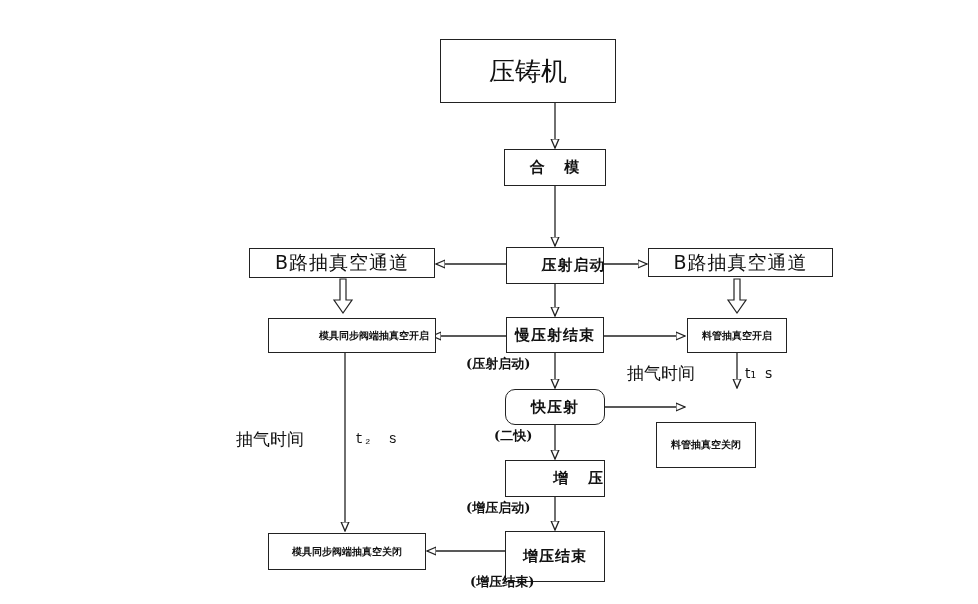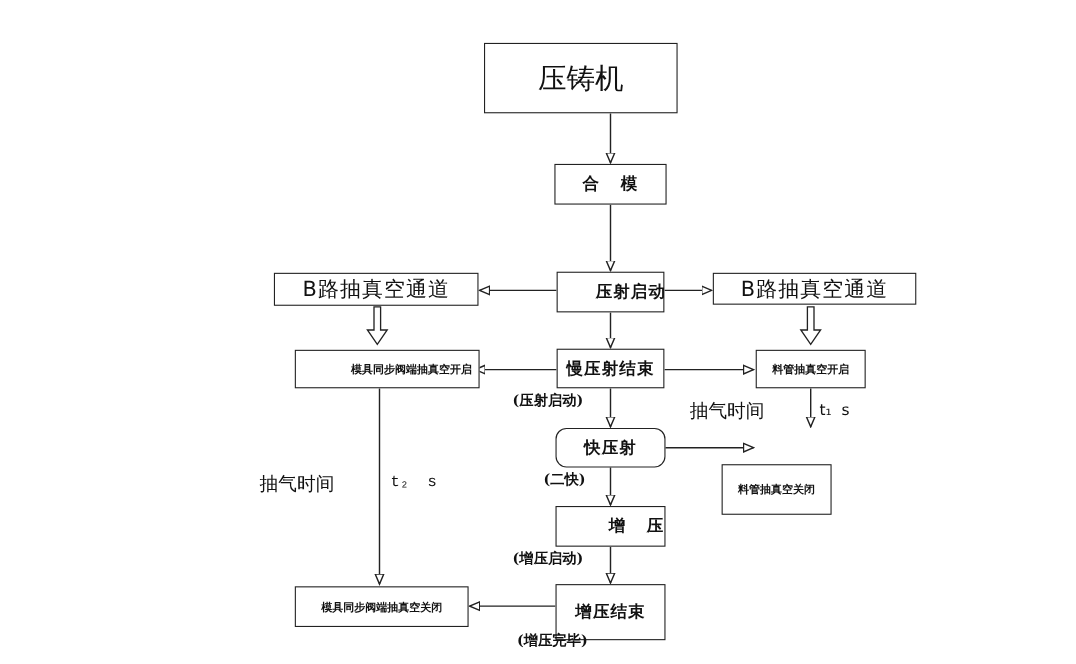--- a/index.html
+++ b/index.html
@@ -77,21 +77,21 @@
 <div class="lbl lbl-paren" style="left:494px;top:427px;">(二快)</div>
 
 <div class="box b-main" style="left:505px;top:460px;width:100px;height:37px;justify-content:flex-end;">
   <span style="white-space:pre;">增   压</span>
 </div>
 <div class="lbl lbl-paren" style="left:466px;top:499px;">(增压启动)</div>
 
 <div class="box b-main" style="left:505px;top:531px;width:100px;height:51px;">
   <span>增压结束</span>
 </div>
-<div class="lbl lbl-paren" style="left:470px;top:573px;">(增压完毕)</div>
+<div class="lbl lbl-paren" style="left:470px;top:573px;">(增压结束)</div>
 
 <div class="box b-route" style="left:249px;top:248px;width:186px;height:30px;">
   <span>B路抽真空通道</span>
 </div>
 <div class="box b-small" style="left:268px;top:318px;width:168px;height:35px;padding-left:44px;">
   <span>模具同步阀端抽真空开启</span>
 </div>
 <div class="lbl lbl-time" style="left:236px;top:428px;">抽气时间</div>
 <div class="lbl lbl-t" style="left:355px;top:431px;white-space:pre;font-family:Liberation Mono, monospace;">t₂  s</div>
 <div class="box b-small" style="left:268px;top:533px;width:158px;height:37px;">

